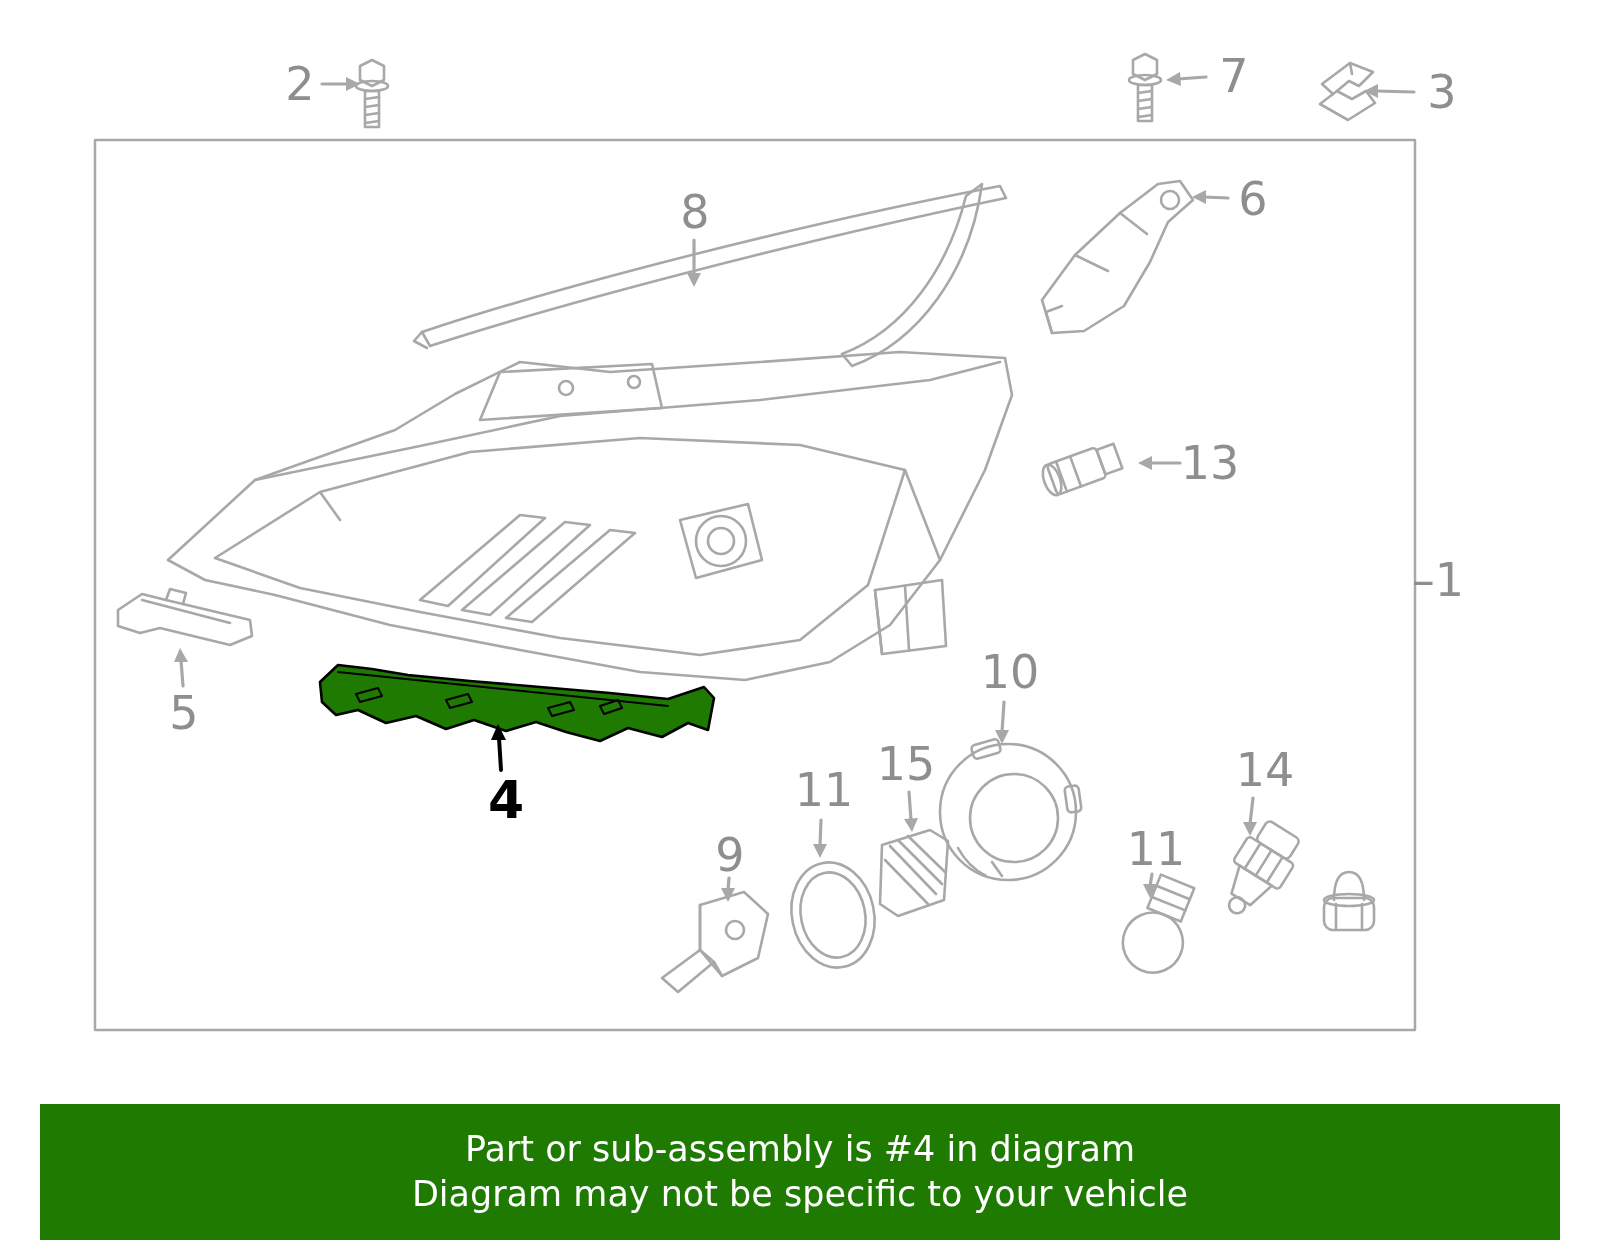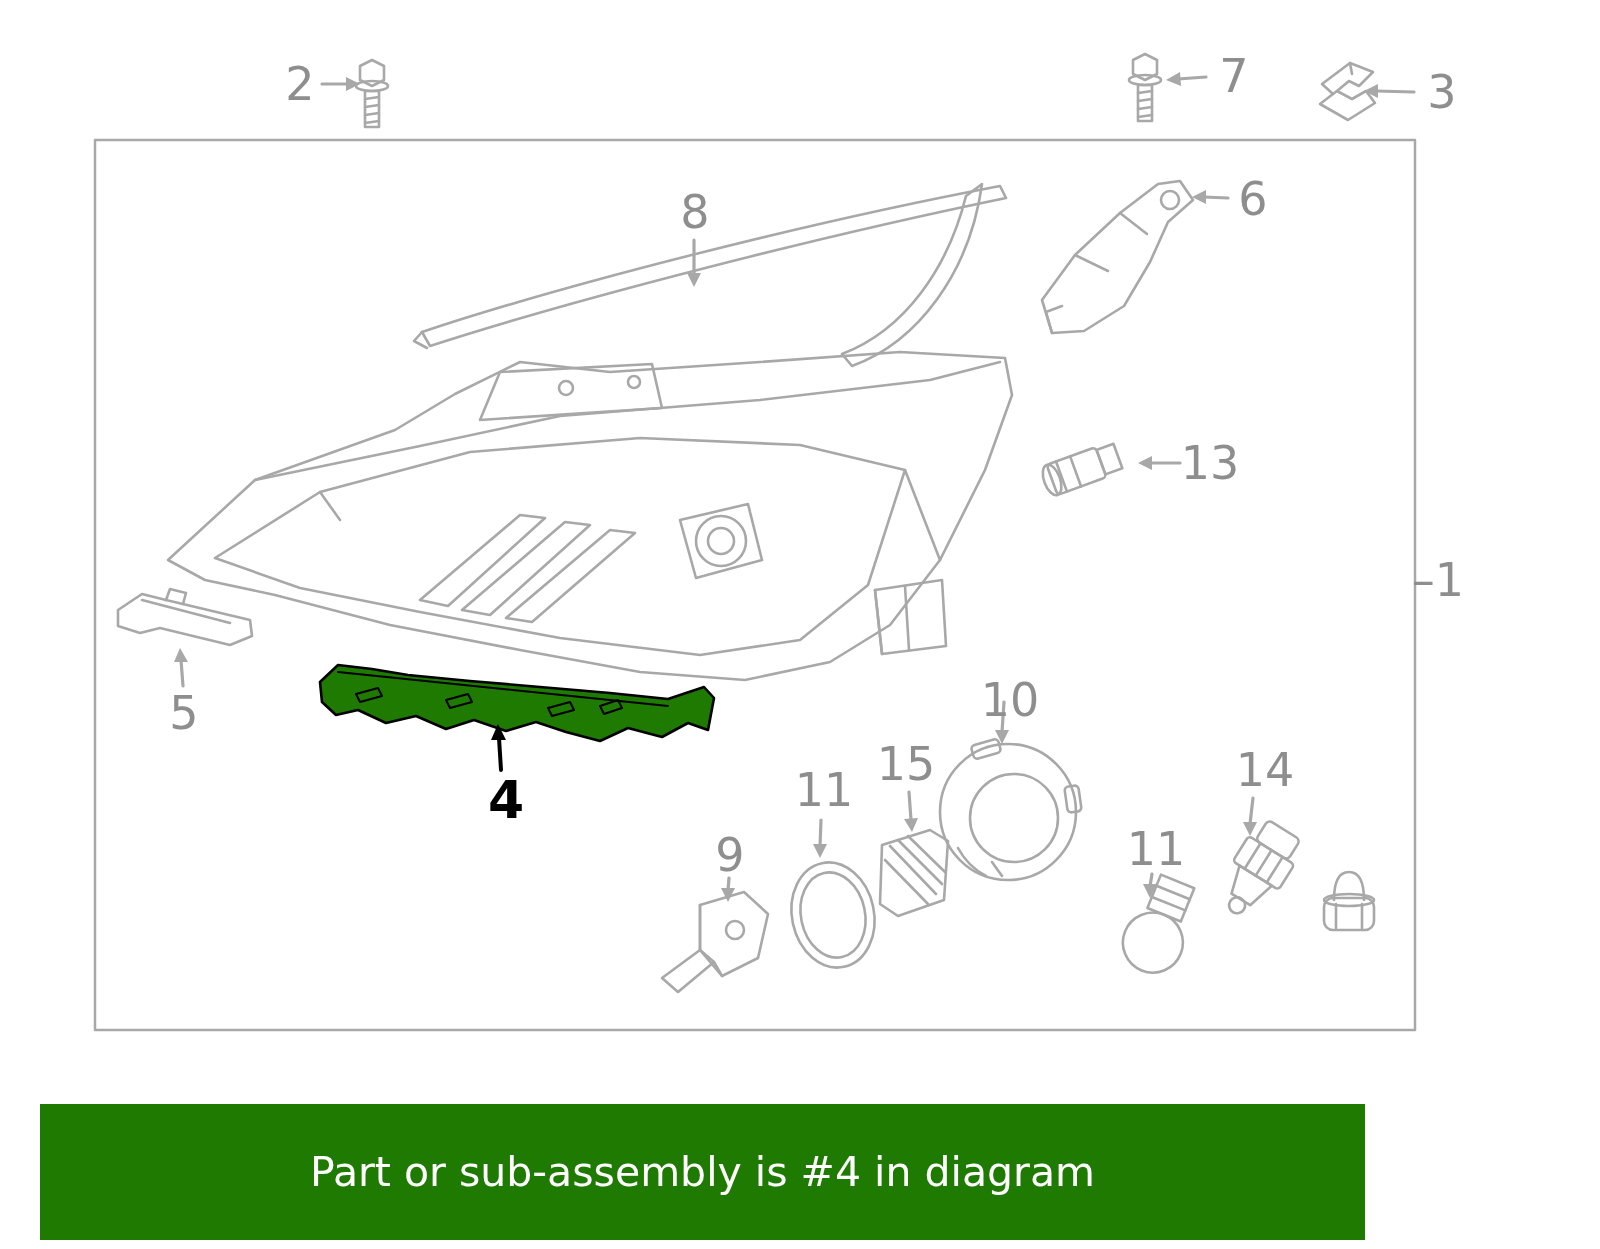--- a/index.html
+++ b/index.html
@@ -32,29 +32,29 @@
   }
   .callout.dark {
     color: var(--label-black);
     font-weight: bold;
     font-size: 52px;
   }
   .banner {
     position: absolute;
     left: 40px;
     top: 1104px;
-    width: 1325px;
+    width: 1520px;
     height: 136px;
     background: var(--highlight-green);
     color: var(--banner-text);
     display: flex;
     flex-direction: column;
     align-items: center;
     justify-content: center;
-    font-size: 41px;
+    font-size: 35px;
     line-height: 1.28;
     text-align: center;
   }
 </style>
 </head>
 <body>
 
 <div class="stage">
 
   <svg width="1600" height="1249" viewBox="0 0 1600 1249" fill="none" stroke-linejoin="round" stroke-linecap="round">
@@ -275,24 +275,25 @@
 
   <div class="callout" style="left:300px; top:84px">2</div>
   <div class="callout" style="left:1234px; top:76px">7</div>
   <div class="callout" style="left:1442px; top:92px">3</div>
   <div class="callout" style="left:695px; top:212px">8</div>
   <div class="callout" style="left:1253px; top:199px">6</div>
   <div class="callout" style="left:1210px; top:463px">13</div>
   <div class="callout" style="left:1438px; top:580px">–1</div>
   <div class="callout" style="left:184px; top:713px">5</div>
   <div class="callout dark" style="left:506px; top:800px">4</div>
-  <div class="callout" style="left:1010px; top:700px">10</div>
+  <div class="callout" style="left:1010px; top:672px">10</div>
   <div class="callout" style="left:906px; top:764px">15</div>
   <div class="callout" style="left:824px; top:790px">11</div>
   <div class="callout" style="left:1265px; top:770px">14</div>
   <div class="callout" style="left:730px; top:855px">9</div>
   <div class="callout" style="left:1156px; top:849px">11</div>
 
   <div class="banner">
     <div>Part or sub-assembly is #4 in diagram</div>
+    <div>Diagram may not be specific to your vehicle</div>
   </div>
 
 </div>
 
 </body></html>

